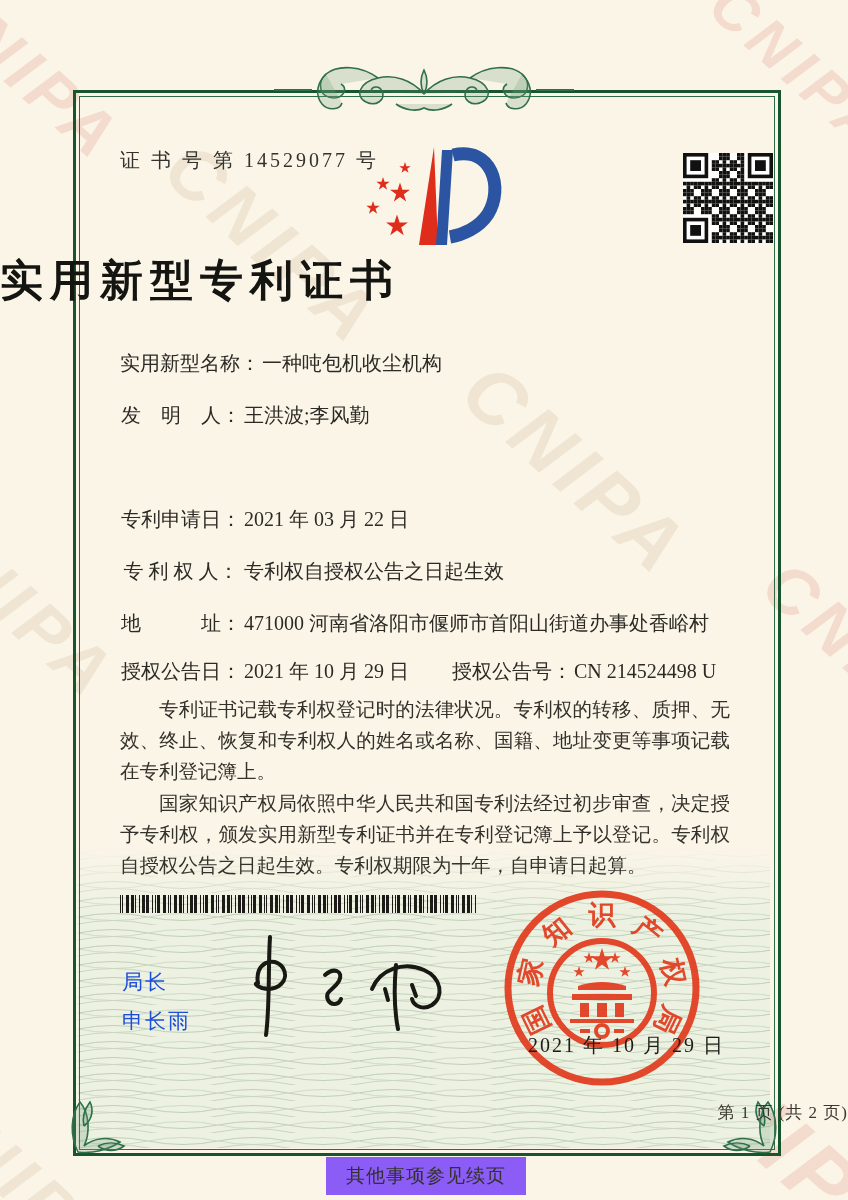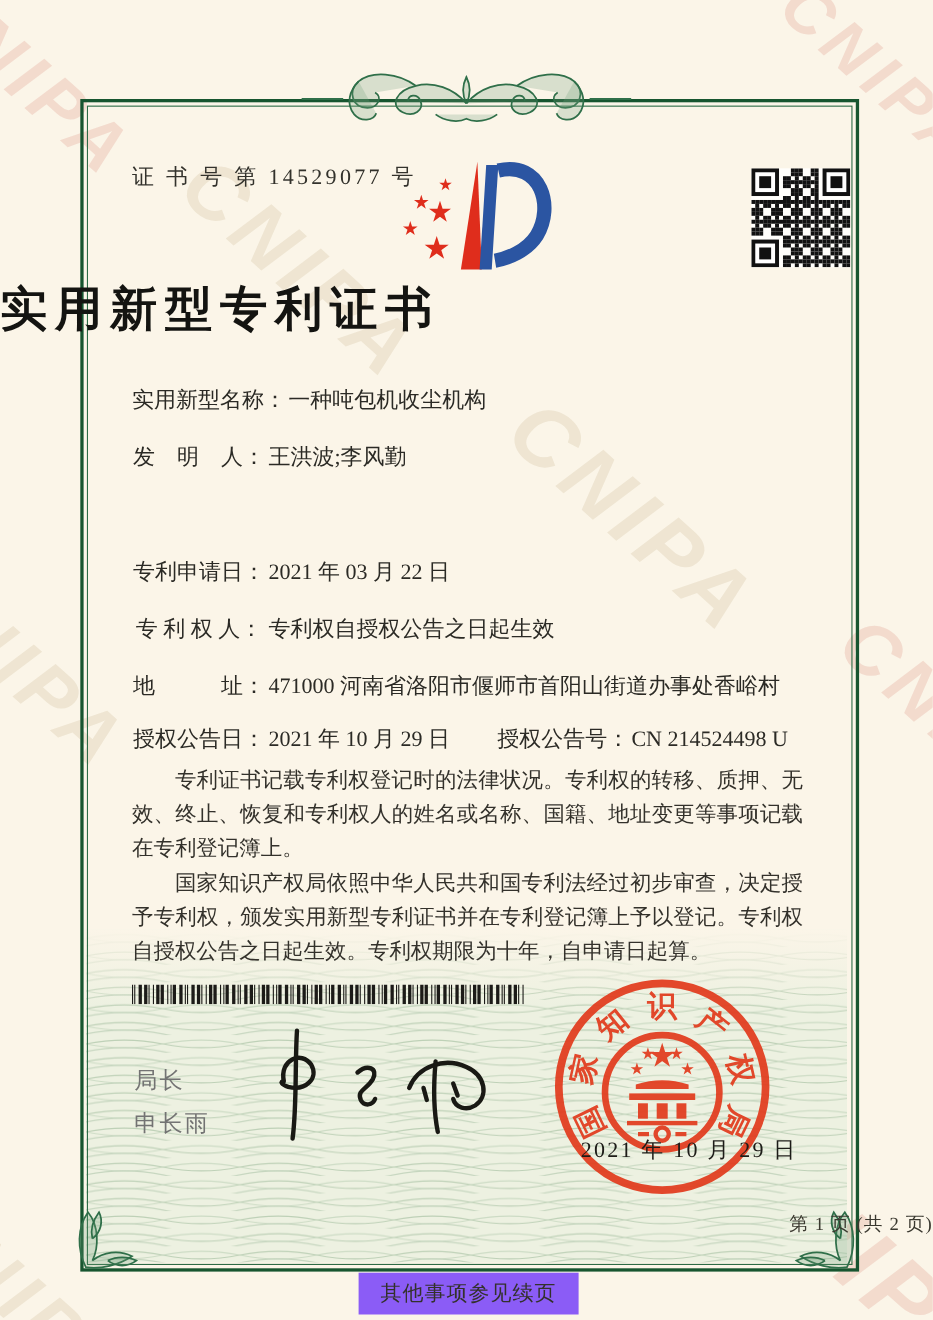--- a/index.html
+++ b/index.html
@@ -23,21 +23,21 @@
   .logo{position:absolute;left:350px;top:138px;}
   .title{position:absolute;left:0;top:252px;width:682px;
          font-size:43px;font-weight:bold;letter-spacing:7px;color:#141411;}
   .frow{position:absolute;left:120px;font-size:20px;color:#2b2a25;white-space:nowrap;text-align:center;}
   .flabel{display:inline-block;min-width:122px;color:#2b2a25;}
   .fvalue{margin-left:2px;}
   .paras{position:absolute;left:120px;top:694px;width:610px;font-size:19.5px;
          line-height:1.60;text-align:justify;color:#33312b;}
   .paras p{margin:0;text-indent:2em;}
   .barcode{position:absolute;left:120px;top:895px;}
-  .signer{position:absolute;left:122px;top:968px;font-size:21px;color:#737373;
+  .signer{position:absolute;left:122px;top:968px;font-size:21px;color:#1d4ed8;
           font-family:"Liberation Sans","DejaVu Sans",sans-serif;}
   .signer div{margin-bottom:11px;letter-spacing:2px;}
   .signature{position:absolute;left:228px;top:925px;}
   .seal{position:absolute;left:502px;top:883px;}
   .seal-date{position:absolute;left:528px;top:1032px;font-size:20px;letter-spacing:2px;
              color:#1d1c18;z-index:6;}
   .page-info{position:absolute;left:0;top:1101px;width:848px;text-align:right;
              font-size:17px;color:#3a382f;letter-spacing:1px;z-index:5;}
   .note-box{position:absolute;left:326px;top:1157px;width:200px;height:38px;background:#8b5cf6;
             display:flex;align-items:center;justify-content:center;font-size:19px;color:#33312b;

